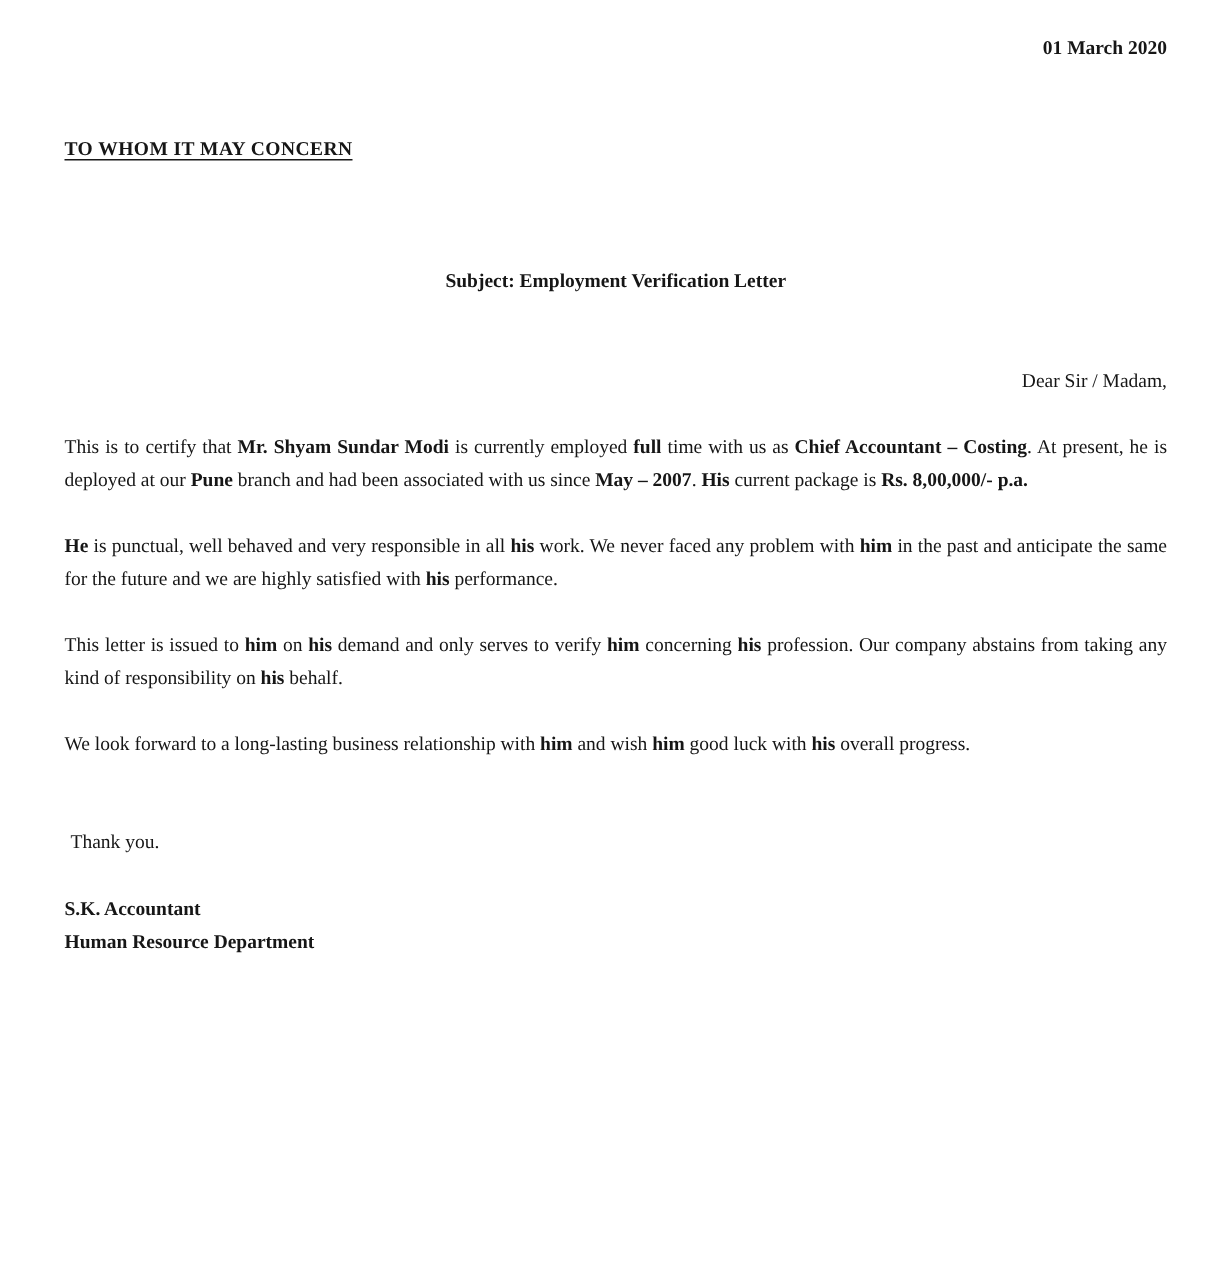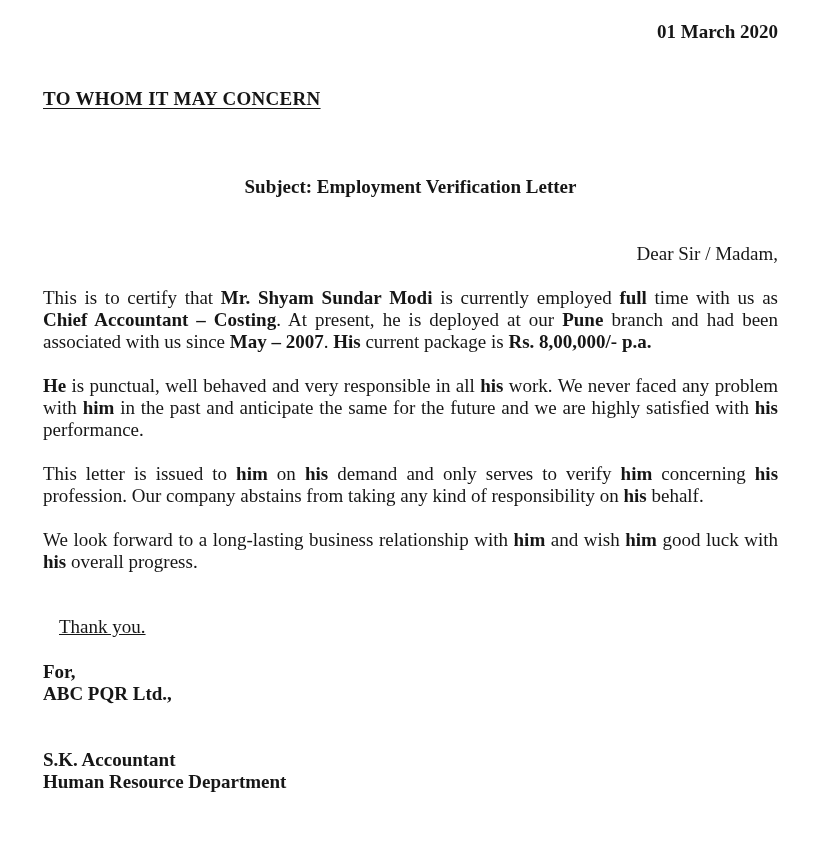--- a/index.html
+++ b/index.html
@@ -8,21 +8,21 @@
     background: #ffffff;
   }
   .page {
     position: relative;
     width: 820px;
     height: 855px;
     background: #ffffff;
     overflow: hidden;
     font-family: "Liberation Serif", serif;
     color: #161616;
-    font-size: 19px;
+    font-size: 13px;
     line-height: 22px;
     box-sizing: border-box;
   }
   .content {
     box-sizing: border-box;
     padding: 21px 42px 0 43px;
   }
   .b { font-weight: 700; }
   .date-line {
     text-align: right;
@@ -48,22 +48,21 @@
     text-align: right;
   }
   p.body-para {
     margin: 0 0 22px 0;
     text-align: justify;
   }
   p.body-para.last-gap {
     margin-bottom: 43px;
   }
   .thank-you {
-    margin: 0 0 23px 16px;
-    text-decoration: underline;
+    margin: 0 0 23px 4px;
   }
   .closing {
     font-weight: 700;
     margin: 0 0 44px 0;
   }
   .closing div { margin: 0; }
   .signature {
     font-weight: 700;
     margin: 0;
   }
@@ -87,24 +86,20 @@
     <p class="body-para"><span>This is to certify that </span><span class="b">Mr. Shyam Sundar Modi</span><span> is currently employed </span><span class="b">full</span><span> time with us as </span><span class="b">Chief Accountant – Costing</span><span>. At present, he is deployed at our </span><span class="b">Pune</span><span> branch and had been associated with us since </span><span class="b">May – 2007</span><span>. </span><span class="b">His</span><span> current package is </span><span class="b">Rs. 8,00,000/- p.a.</span></p>
 
     <p class="body-para"><span class="b">He</span><span> is punctual, well behaved and very responsible in all </span><span class="b">his</span><span> work. We never faced any problem with </span><span class="b">him</span><span> in the past and anticipate the same for the future and we are highly satisfied with </span><span class="b">his</span><span> performance.</span></p>
 
     <p class="body-para"><span>This letter is issued to </span><span class="b">him</span><span> on </span><span class="b">his</span><span> demand and only serves to verify </span><span class="b">him</span><span> concerning </span><span class="b">his</span><span> profession. Our company abstains from taking any kind of responsibility on </span><span class="b">his</span><span> behalf.</span></p>
 
     <p class="body-para last-gap"><span>We look forward to a long-lasting business relationship with </span><span class="b">him</span><span> and wish </span><span class="b">him</span><span> good luck with </span><span class="b">his</span><span> overall progress.</span></p>
 
     <div class="thank-you">Thank you.</div>
 
-    <div class="closing">
-      <div>For,</div>
-      <div>ABC PQR Ltd.,</div>
-    </div>
 
     <div class="signature">
       <div>S.K. Accountant</div>
       <div>Human Resource Department</div>
     </div>
 
   </div>
 </div>
 
 </body></html>

